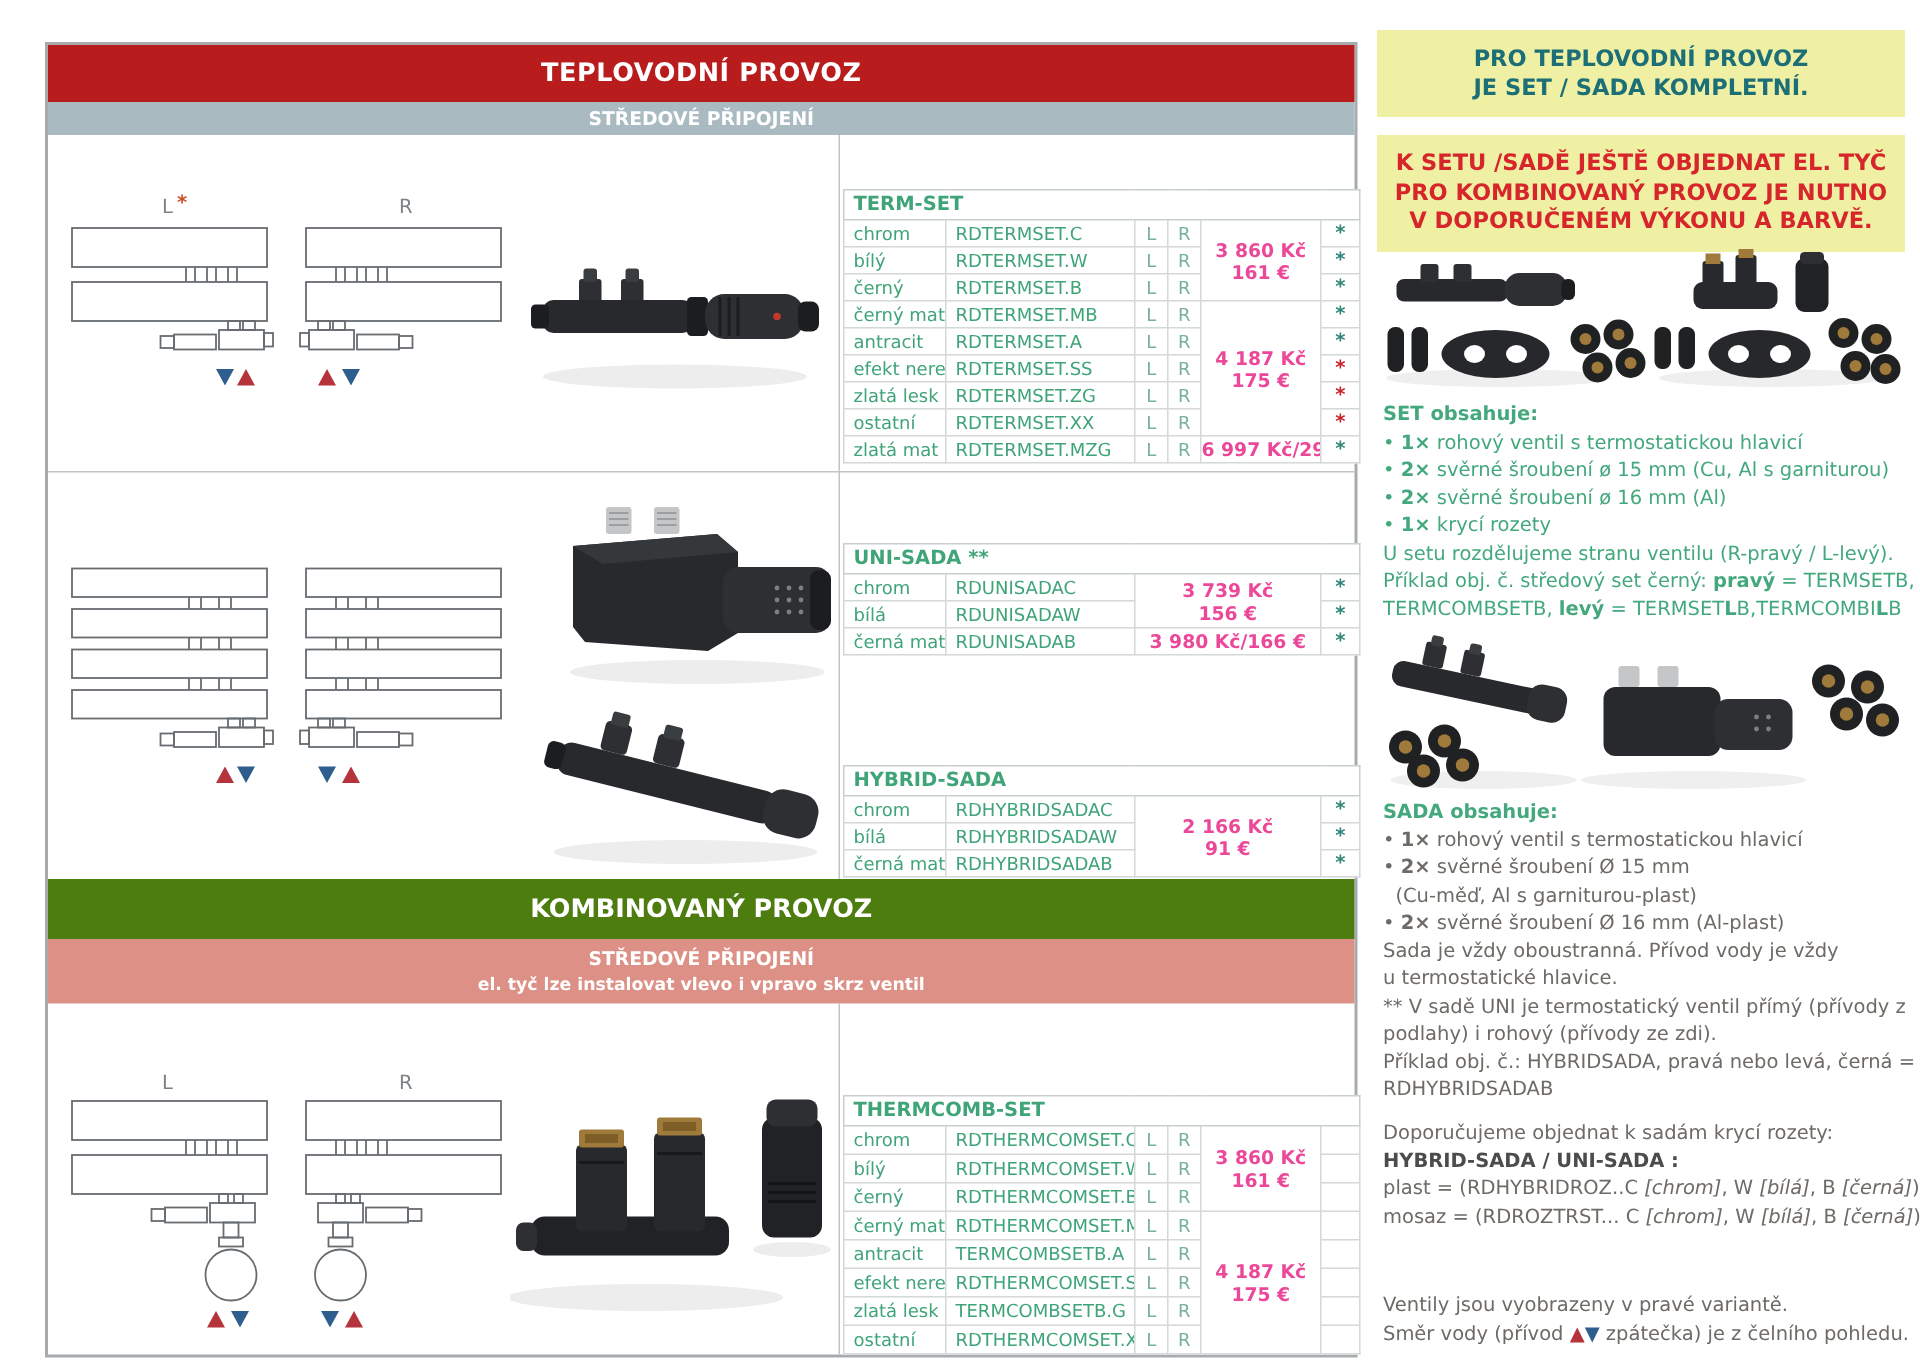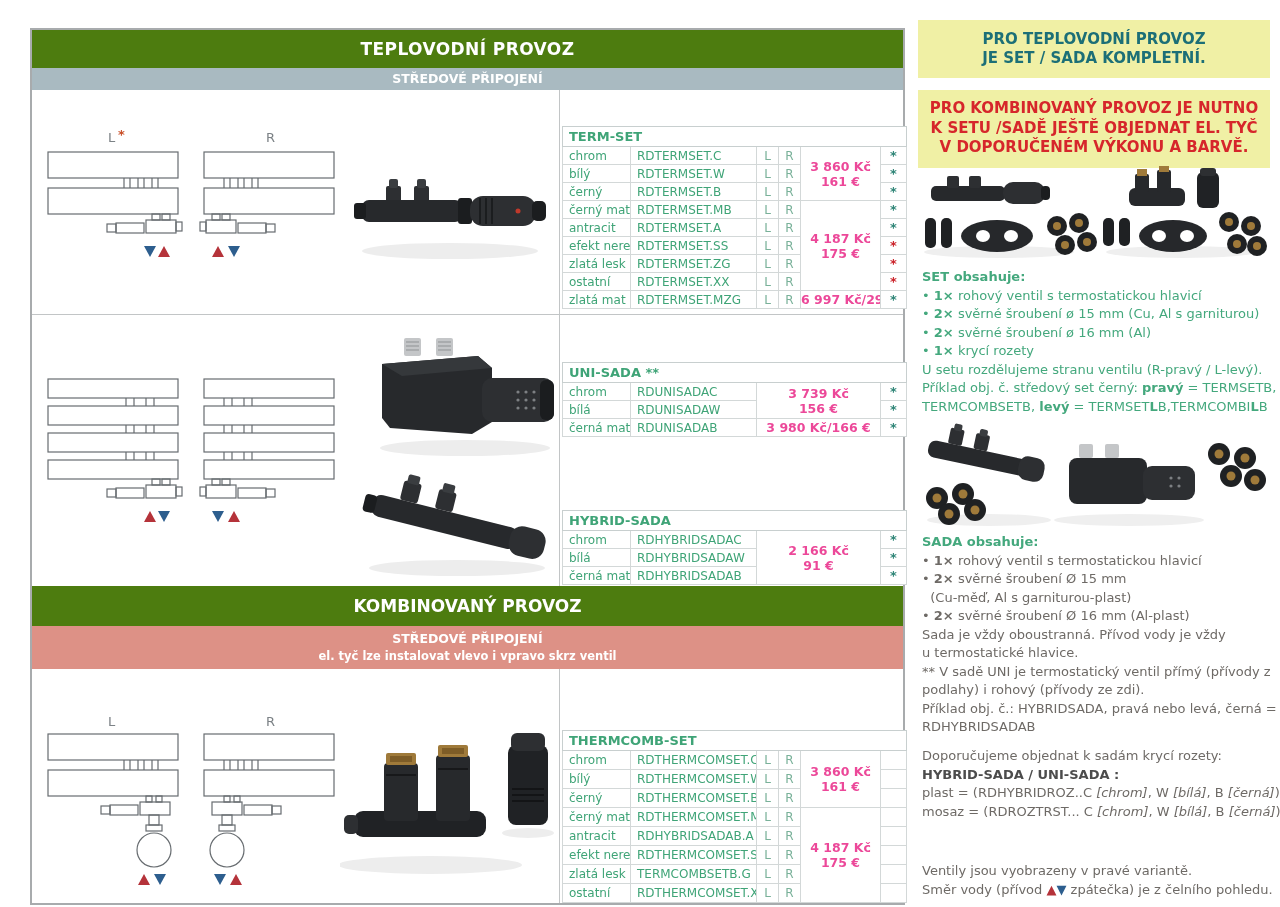--- a/index.html
+++ b/index.html
@@ -3,21 +3,21 @@
 <meta charset="utf-8">
 <style>
   html,body{margin:0;padding:0;background:#fff;}
   body{font-family:"DejaVu Sans","Liberation Sans",sans-serif;}
   #page{position:relative;width:1280px;height:907px;background:#fff;overflow:hidden;}
   .abs{position:absolute;}
 
   
   #left-panel{left:30px;top:28px;width:875px;height:877px;border:2px solid #a8abad;box-sizing:border-box;background:#fff;}
   .band{left:0;width:100%;text-align:center;color:#fff;font-weight:bold;}
-  #band-hot{top:0;height:38px;background:#4d7c0f;font-size:17px;line-height:38px;letter-spacing:.4px;}
+  #band-hot{top:0;height:38px;background:#b91c1c;font-size:17px;line-height:38px;letter-spacing:.4px;}
   #band-hot-sub{top:38px;height:22px;background:#a9bac1;font-size:12.5px;line-height:22px;}
   #band-comb{top:556px;height:40px;background:#4d7c0f;font-size:17px;line-height:40px;}
   #band-comb-sub{top:596px;height:43px;background:#dd9186;padding-top:4px;box-sizing:border-box;}
   #band-comb-sub .l1{font-size:12.5px;line-height:18px;}
   #band-comb-sub .l2{font-size:11.5px;line-height:16px;}
   .vline{width:1px;background:#c2c5c6;}
   .hline{height:1px;background:#c2c5c6;}
 
   
   .ptable{position:absolute;border-collapse:collapse;table-layout:fixed;background:#fff;}
@@ -450,21 +450,21 @@
         <td class="lr">L</td>
         <td class="lr">R</td>
         <td class="price" rowspan="5">
               <div>4 187 Kč</div>
               <div>175 €</div>
             </td>
         <td class="star"></td>
       </tr>
       <tr>
         <td class="name">antracit</td>
-        <td class="code">RDHYBRIDSADAB.A</td>
+        <td class="code">TERMCOMBSETB.A</td>
         <td class="lr">L</td>
         <td class="lr">R</td>
         <td class="star"></td>
       </tr>
       <tr>
         <td class="name">efekt nerez</td>
         <td class="code">RDTHERMCOMSET.SS</td>
         <td class="lr">L</td>
         <td class="lr">R</td>
         <td class="star"></td>
@@ -487,22 +487,22 @@
       </table>
 
   </div>
 
   <div class="abs note" id="note1">
     <div>PRO TEPLOVODNÍ PROVOZ</div>
     <div>JE SET / SADA KOMPLETNÍ.</div>
   </div>
 
   <div class="abs note" id="note2">
+    <div>K SETU /SADĚ JEŠTĚ OBJEDNAT EL. TYČ</div>
     <div>PRO KOMBINOVANÝ PROVOZ JE NUTNO</div>
-    <div>K SETU /SADĚ JEŠTĚ OBJEDNAT EL. TYČ</div>
     <div>V DOPORUČENÉM VÝKONU A BARVĚ.</div>
   </div>
 
   <svg class="abs" style="left:919px;top:166px;" width="352" height="98" viewBox="0 0 352 98">
     <ellipse cx="80" cy="86" rx="75" ry="6" fill="#efefef"></ellipse>
     <rect x="12" y="20" width="74" height="15" rx="5" fill="#27292c"></rect>
     <rect x="28" y="10" width="12" height="12" rx="2" fill="#2d2f32"></rect>
       <rect x="50" y="10" width="12" height="12" rx="2" fill="#2d2f32"></rect>
     <rect x="84" y="16" width="42" height="22" rx="10" fill="#2d2f32"></rect>
       <rect x="122" y="20" width="9" height="14" rx="4" fill="#1b1d1f"></rect>

